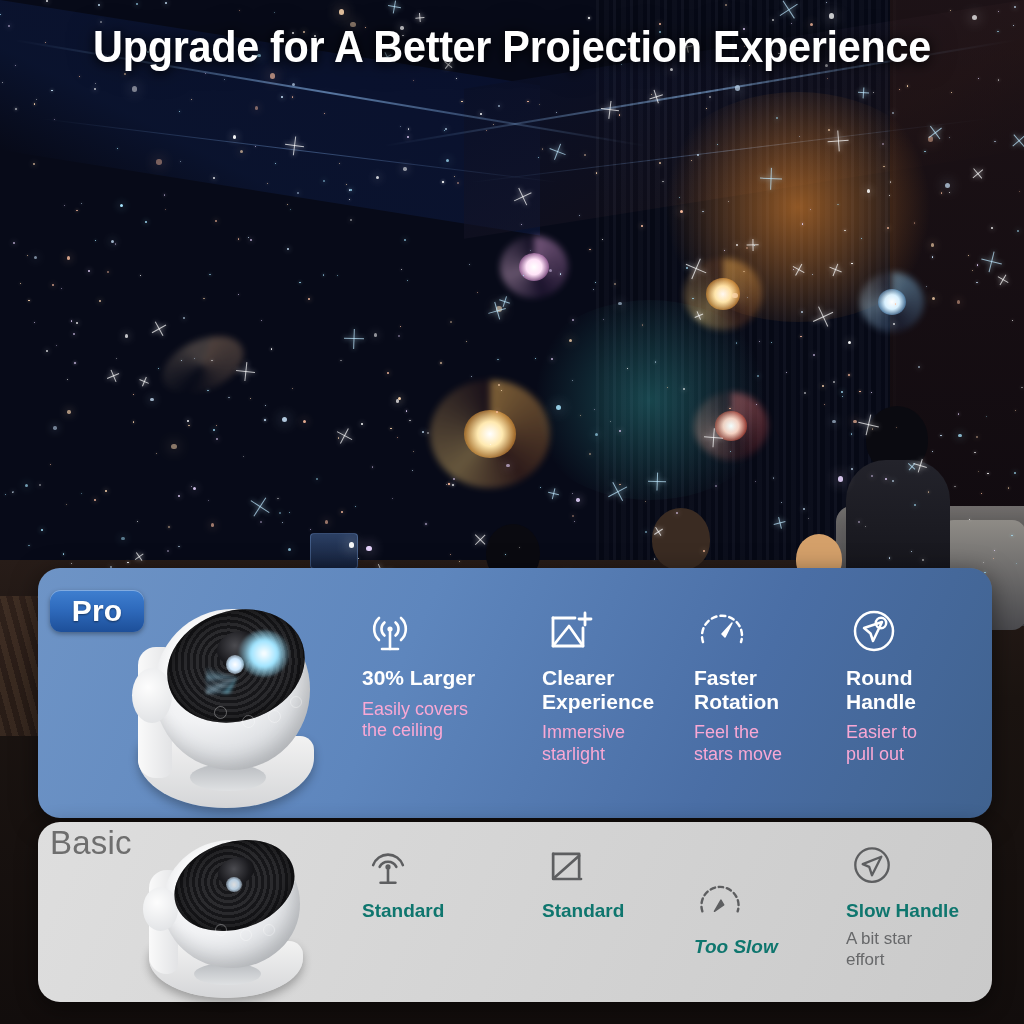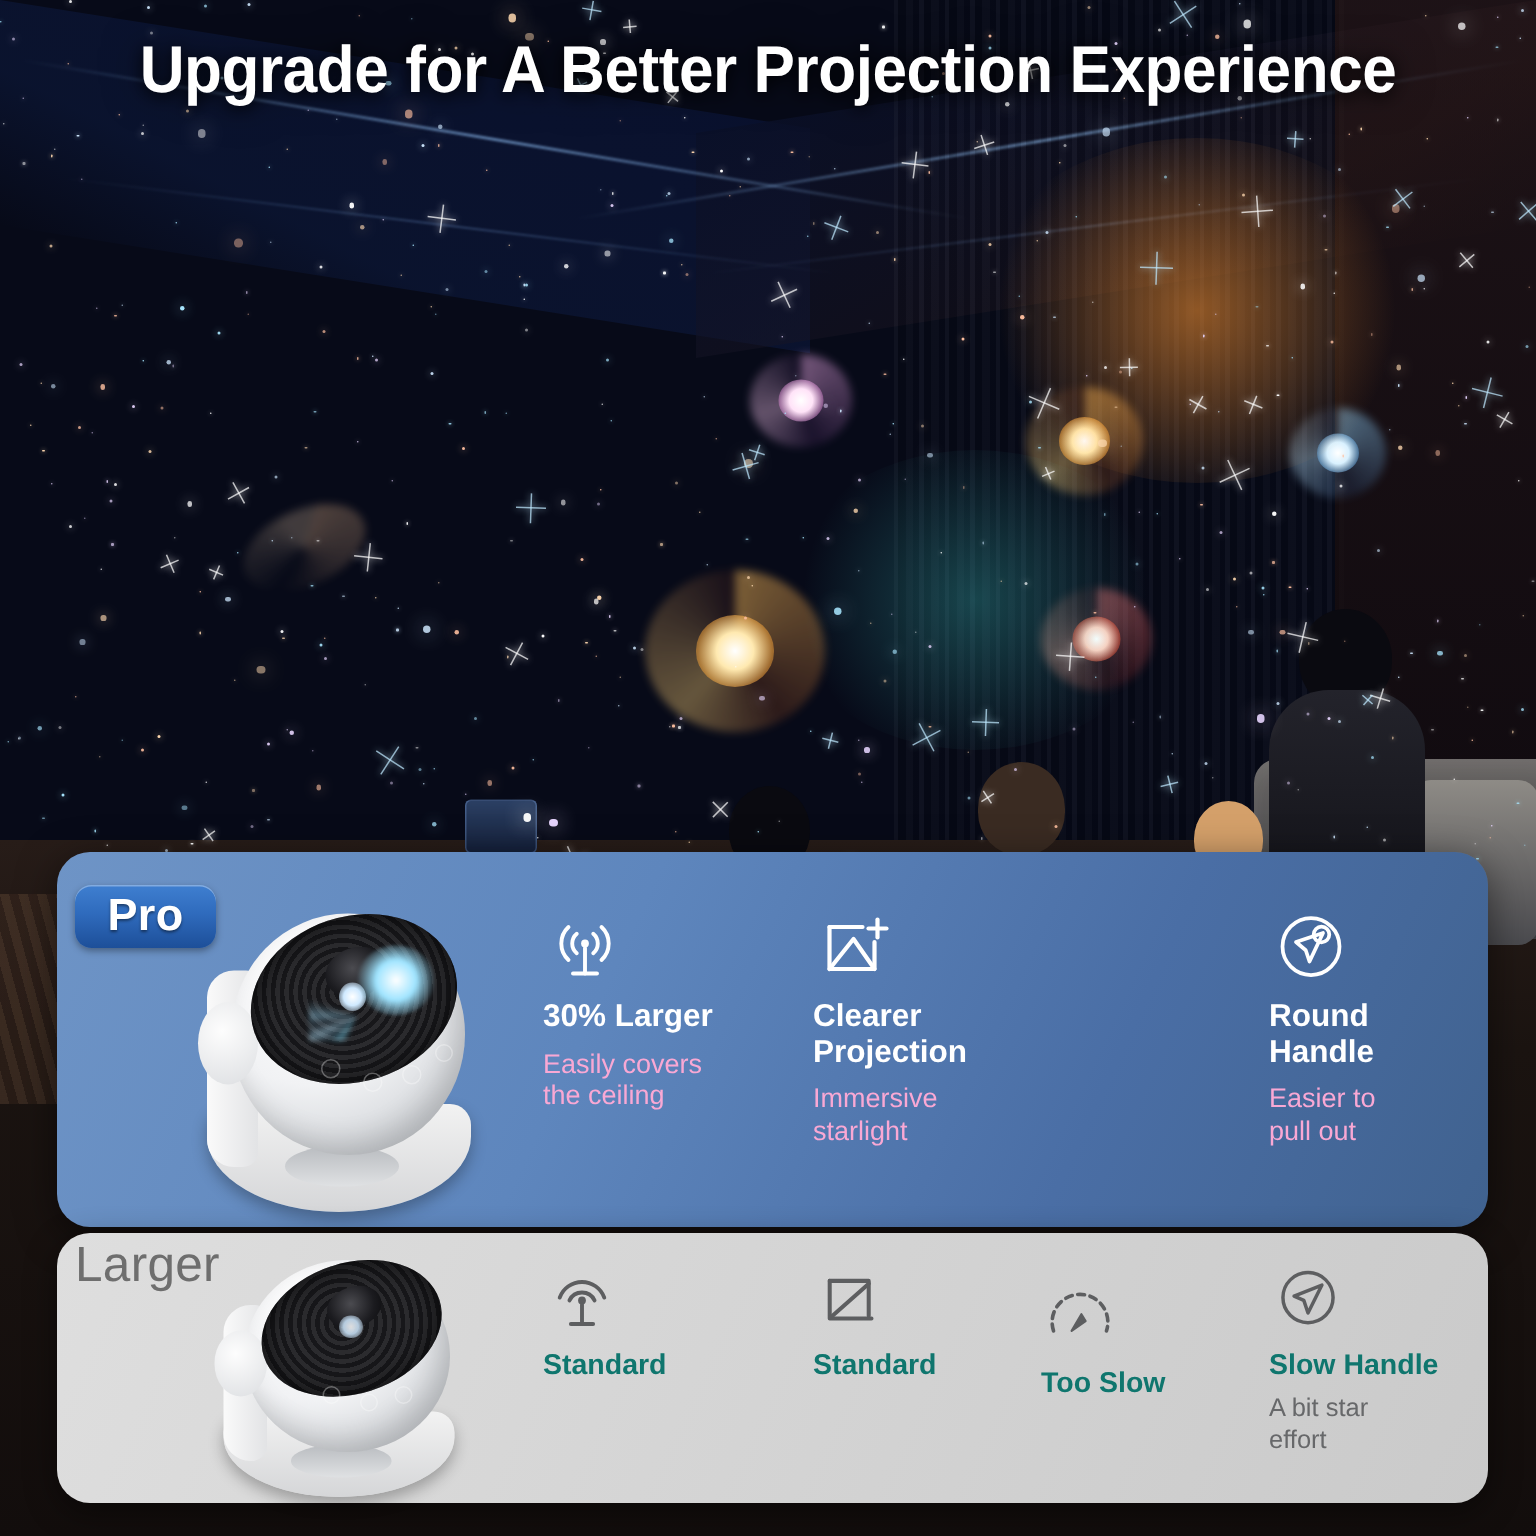--- a/index.html
+++ b/index.html
@@ -850,43 +850,55 @@
     <div class="ficon">
       <svg width="56" height="56" viewBox="0 0 56 56" fill="none" stroke="#ffffff" stroke-width="2.8" stroke-linejoin="round" stroke-linecap="round">
         <path d="M11 14 L11 42 L41 42 L41 24"></path>
         <path d="M11 14 L33 14"></path>
         <path d="M11 42 L27 22 L41 42"></path>
         <path d="M43 9 L43 21"></path>
         <path d="M37 15 L49 15"></path>
       </svg>
     </div>
     <div class="fhead nowrapline">Clearer
-Projection</div>
+Experience</div>
     <div class="fdesc nowrapline">Immersive
 starlight</div>
   </div>
 
+  <div class="feat pro-feat" style="left:694px;top:604px;">
+    <div class="ficon">
+      <svg width="56" height="56" viewBox="0 0 56 56" fill="none" stroke="#ffffff" stroke-width="2.5" stroke-linecap="round">
+        <path d="M9 38 A20 20 0 1 1 47 38" stroke-dasharray="5 4"></path>
+        <path d="M28 30 L38 19 L31 33 Z" fill="#ffffff" stroke="#ffffff" stroke-width="1.6" stroke-linejoin="round"></path>
+      </svg>
+    </div>
+    <div class="fhead nowrapline">Faster
+Rotation</div>
+    <div class="fdesc nowrapline">Feel the
+stars move</div>
+  </div>
 
   <div class="feat pro-feat" style="left:846px;top:604px;">
     <div class="ficon">
       <svg width="56" height="56" viewBox="0 0 56 56" fill="none" stroke="#ffffff" stroke-width="2.5" stroke-linecap="round" stroke-linejoin="round">
         <circle cx="28" cy="27" r="19"></circle>
         <path d="M18 24 L36 18 L27 37 L24.5 29.5 Z"></path>
         <circle cx="35" cy="19" r="5.2"></circle>
       </svg>
     </div>
     <div class="fhead nowrapline">Round
 Handle</div>
     <div class="fdesc nowrapline">Easier to
 pull out</div>
   </div>
 
   <div class="panel panel-basic"></div>
 
-  <div class="label-basic">Larger</div>
+  <div class="label-basic">Basic</div>
 
   <div class="device dev-basic">
     <div class="dev-base"></div>
     <div class="dev-hole"></div>
     <div class="dev-stem"></div>
     <div class="dev-ball"></div>
     <div class="dev-knob"></div>
     <div class="dev-face">
       <div class="dev-lens"></div>
     </div>
@@ -913,21 +925,21 @@
     <div class="ficon">
       <svg width="52" height="52" viewBox="0 0 56 56" fill="none" stroke="#5d5e60" stroke-width="2.9" stroke-linejoin="round" stroke-linecap="round">
         <path d="M12 15 L12 42 L42 42"></path>
         <path d="M12 15 L40 15 L40 40"></path>
         <path d="M13 41 L40 17"></path>
       </svg>
     </div>
     <div class="fhead nowrapline">Standard</div>
   </div>
 
-  <div class="feat basic-feat" style="left:694px;top:852px;">
+  <div class="feat basic-feat" style="left:694px;top:876px;font-style:italic;">
     <div class="ficon">
       <svg width="52" height="52" viewBox="0 0 56 56" fill="none" stroke="#5d5e60" stroke-width="2.6" stroke-linecap="round">
         <path d="M9 38 A20 20 0 1 1 47 38" stroke-dasharray="5 4"></path>
         <path d="M29 26 L22 38 L32 31 Z" fill="#5d5e60" stroke="#5d5e60" stroke-width="1.6" stroke-linejoin="round"></path>
       </svg>
     </div>
     <div class="fhead nowrapline">Too Slow</div>
   </div>
 
   <div class="feat basic-feat" style="left:846px;top:840px;">

